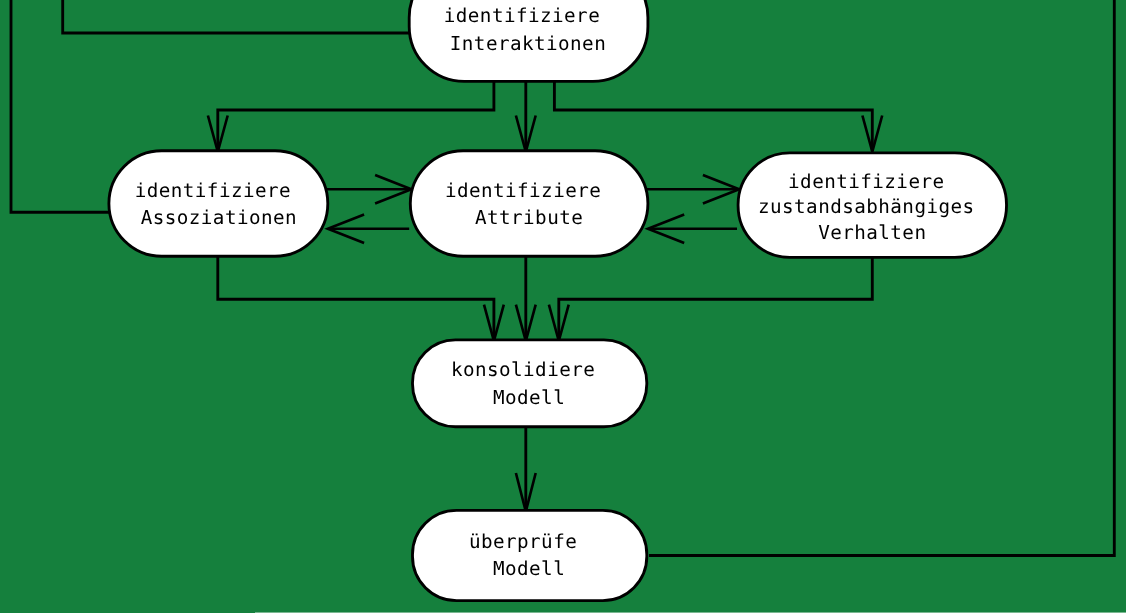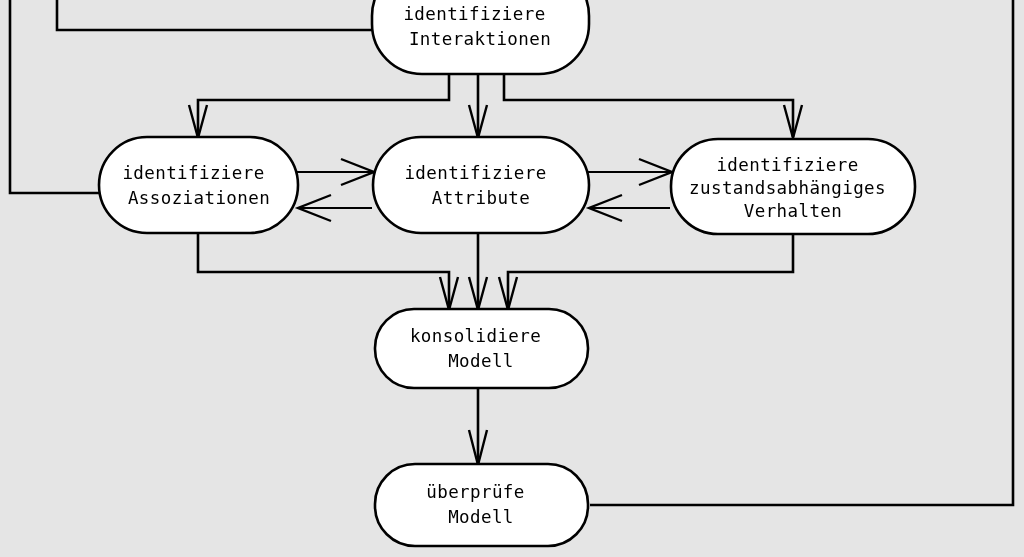--- a/index.html
+++ b/index.html
@@ -8,21 +8,21 @@
     padding: 0;
     background: #ffffff;
   }
   body {
     font-family: "DejaVu Sans Mono", "Liberation Mono", monospace;
   }
   #diagram-root {
     position: relative;
     width: 1024px;
     height: 557px;
-    background: #e5e5e5;
+    background: #15803d;
     overflow: hidden;
   }
   svg#flow-svg {
     position: absolute;
     top: 0;
     left: 0;
     width: 1024px;
     height: 557px;
     display: block;
   }

